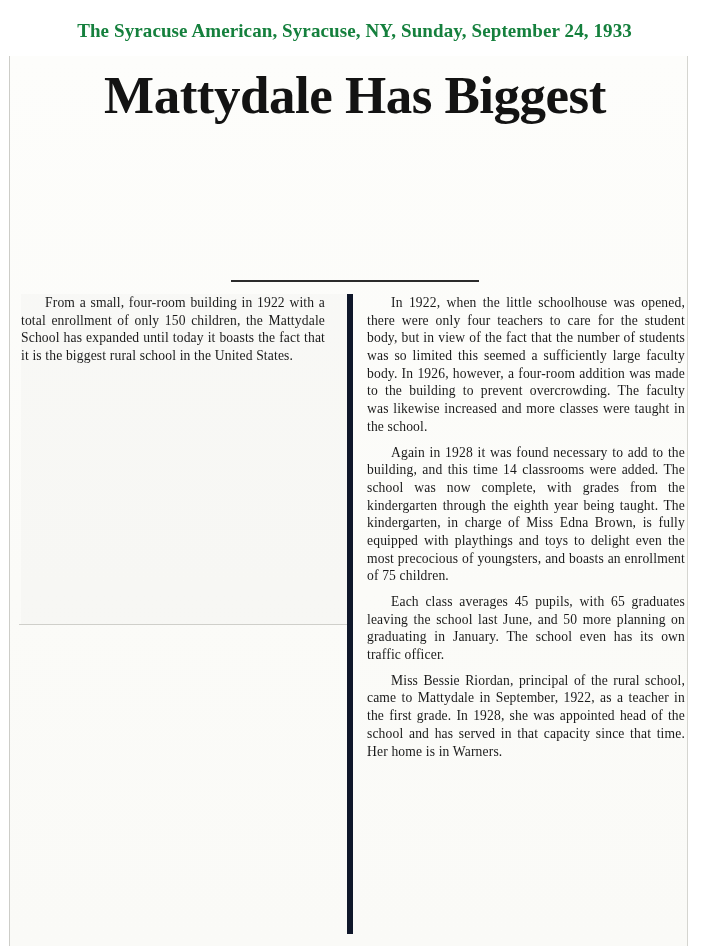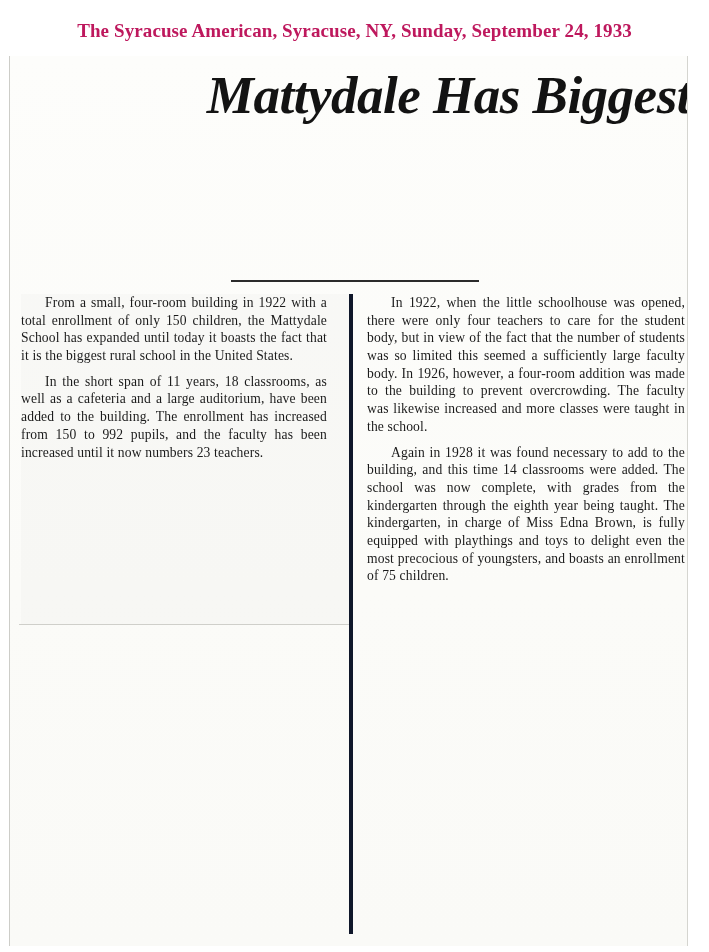--- a/index.html
+++ b/index.html
@@ -24,21 +24,21 @@
   .header-line {
     position: absolute;
     top: 20px;
     left: 0;
     width: 709px;
     text-align: center;
     font-family: "Liberation Serif", serif;
     font-weight: bold;
     font-size: 19px;
     letter-spacing: 0.1px;
-    color: #be185d;
+    color: #15803d;
   }
   .clip {
     position: absolute;
     top: 56px;
     left: 8px;
     width: 693px;
     height: 890px;
     background: #fdfdfb;
     border-left: 1px solid #b9b9b4;
     border-right: 1px solid #c9c9c4;
@@ -49,24 +49,23 @@
     top: 0; left: 0;
     width: 100%;
     height: 100%;
     background: linear-gradient(180deg, #fdfdfb 0%, #fbfbf8 60%, #fafaf7 100%);
   }
   .headline {
     position: absolute;
     top: 12px;
     left: 10px;
     width: 672px;
-    text-align: right;
+    text-align: center;
     font-family: "Liberation Serif", serif;
     font-weight: bold;
-    font-style: italic;
     font-size: 53px;
     line-height: 1.03em;
     color: #131313;
     letter-spacing: -0.5px;
   }
   .headline .l1 { display: block; }
   .headline .l2 { display: block; }
   .rule {
     position: absolute;
     top: 224px;
@@ -89,21 +88,21 @@
     box-sizing: border-box;
     font-family: "Liberation Serif", serif;
     font-size: 13.6px;
     line-height: 1.30em;
     text-align: justify;
     color: #1a1a1a;
     letter-spacing: 0.15px;
   }
   .col.left {
     padding-right: 22px;
-    border-right: 4px solid #0f172a;
+    border-right: 6px solid #0f172a;
   }
   .col.right {
     padding-left: 14px;
   }
   .col p {
     margin: 0 0 0.0em 0;
     text-indent: 24px;
   }
   .col p + p { margin-top: 8px; }
   .col-left-shade {
@@ -158,26 +157,27 @@
 
     <div class="rule"></div>
 
     <div class="col-left-shade"></div>
     <div class="leftcol-bottom-edge"></div>
 
     <div class="columns">
 
       <div class="col left">
         <p>From a small, four-room building in 1922 with a total enrollment of only 150 children, the Mattydale School has expanded until today it boasts the fact that it is the biggest rural school in the United States.</p>
-        <p>In the short span of 11 years, 18 classrooms, as well as a cafeteria and a large auditorium, have been added to the building. The enrollment has increased from 150 to 992 pupils, and the faculty has been increased until it now numbers 23 teachers.</p>
       </div>
 
       <div class="col right">
         <p>In 1922, when the little schoolhouse was opened, there were only four teachers to care for the student body, but in view of the fact that the number of students was so limited this seemed a sufficiently large faculty body. In 1926, however, a four-room addition was made to the building to prevent overcrowding. The faculty was likewise increased and more classes were taught in the school.</p>
         <p>Again in 1928 it was found necessary to add to the building, and this time 14 classrooms were added. The school was now complete, with grades from the kindergarten through the eighth year being taught. The kindergarten, in charge of Miss Edna Brown, is fully equipped with playthings and toys to delight even the most precocious of youngsters, and boasts an enrollment of 75 children.</p>
+        <p>Each class averages 45 pupils, with 65 graduates leaving the school last June, and 50 more planning on graduating in January. The school even has its own traffic officer.</p>
+        <p>Miss Bessie Riordan, principal of the rural school, came to Mattydale in September, 1922, as a teacher in the first grade. In 1928, she was appointed head of the school and has served in that capacity since that time. Her home is in Warners.</p>
       </div>
 
     </div>
   </div>
 
   <div class="clip-left-edge"></div>
   <div class="right-edge-strip"></div>
 
 </div>
 

